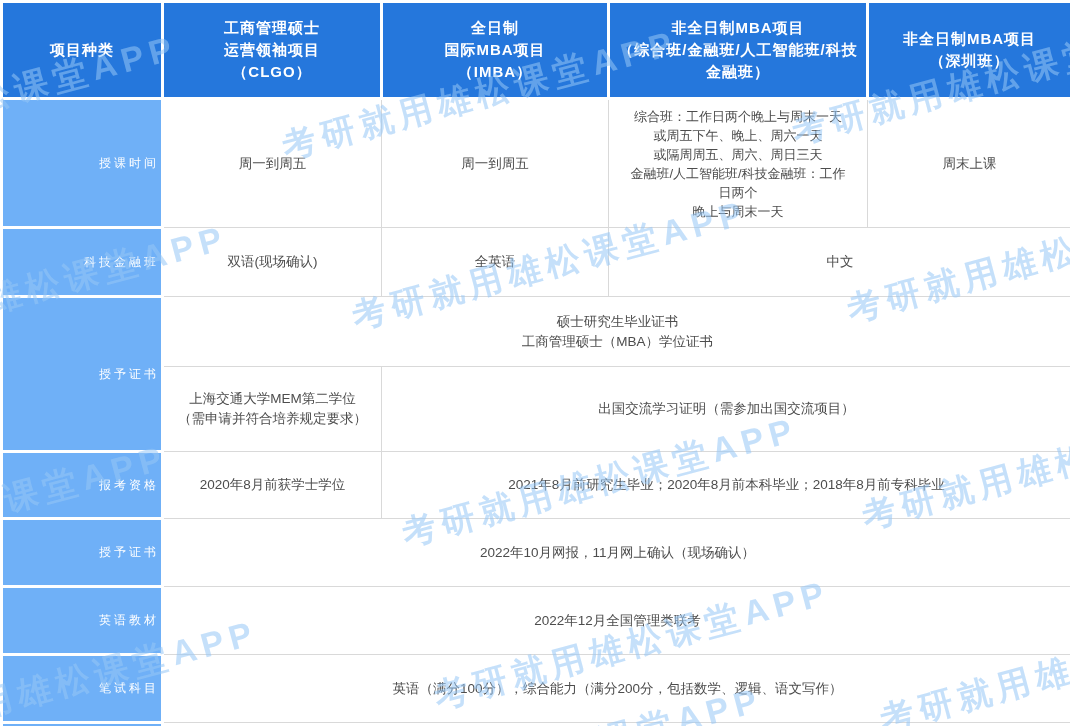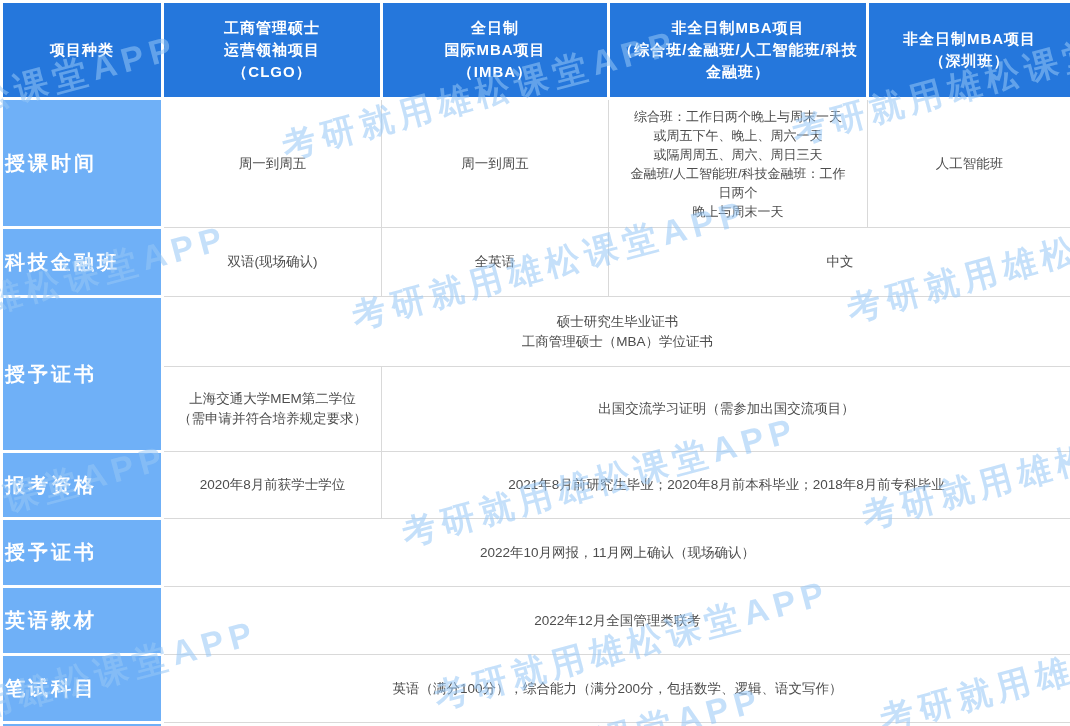--- a/index.html
+++ b/index.html
@@ -34,24 +34,24 @@
     line-height:22px;
     text-align:center;
     vertical-align:middle;
     white-space:pre-line;
     border:3px solid #fff;
     padding:2px;
   }
   th.row-hdr{
     background:var(--row-label-bg);
     color:var(--header-text);
-    font-size:20px;
-    font-weight:bold;
+    font-size:12px;
+    font-weight:normal;
     letter-spacing:3px;
-    text-align:left;
+    text-align:right;
     vertical-align:middle;
     white-space:pre-line;
     border:3px solid #fff;
     padding:2px;
   }
   td.cell{
     background:#fff;
     color:var(--cell-text);
     font-size:13.5px;
     line-height:20px;
@@ -113,21 +113,21 @@
 
     <tr style="height:129px">
       <th class="row-hdr">授课时间</th>
       <td class="cell">周一到周五</td>
       <td class="cell">周一到周五</td>
       <td class="cell small">综合班：工作日两个晚上与周末一天
 或周五下午、晚上、周六一天
 或隔周周五、周六、周日三天
 金融班/人工智能班/科技金融班：工作日两个
 晚上与周末一天</td>
-      <td class="cell">人工智能班</td>
+      <td class="cell">周末上课</td>
     </tr>
 
     <tr style="height:69px">
       <th class="row-hdr">科技金融班</th>
       <td class="cell">双语(现场确认)</td>
       <td class="cell">全英语</td>
       <td class="cell" colspan="2">中文</td>
     </tr>
 
     <tr style="height:70px">

